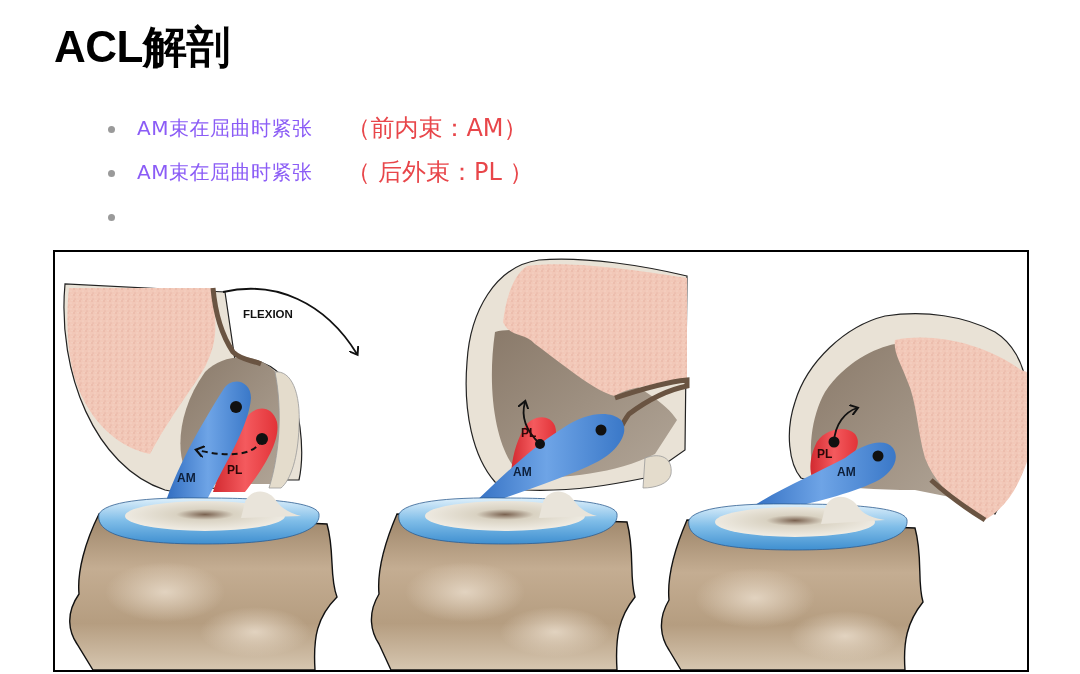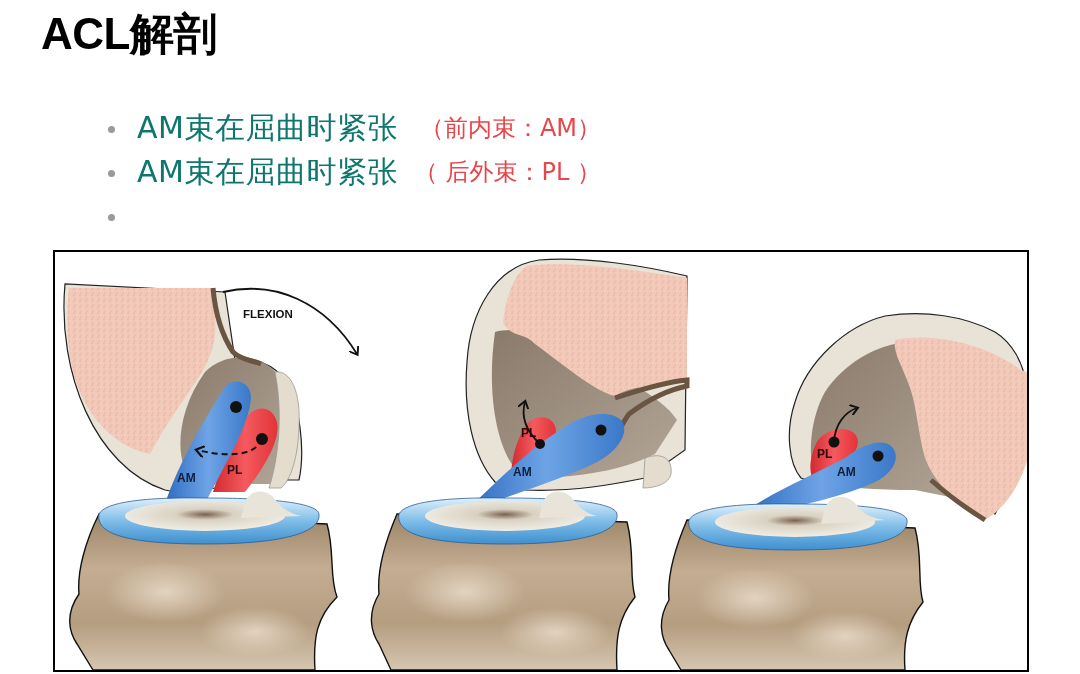--- a/index.html
+++ b/index.html
@@ -11,21 +11,21 @@
       width: 1080px;
       height: 674px;
       position: relative;
       overflow: hidden;
       font-family: "DejaVu Sans", "Liberation Sans", sans-serif;
     }
     .slide-title {
       position: absolute;
       left: 41px;
       top: 6px;
-      margin: 0;
+      margin: 13px;
       font-family: "Liberation Sans", "DejaVu Sans", sans-serif;
       font-weight: bold;
       font-size: 44px;
       line-height: 56px;
       color: #000000;
       letter-spacing: -0.5px;
     }
     .bullets {
       position: absolute;
       left: 108px;
@@ -45,29 +45,29 @@
       display: inline-block;
       width: 7px;
       height: 7px;
       border-radius: 50%;
       background: #9a9a9a;
       margin-right: 22px;
       margin-top: 2px;
     }
     .bullet-text {
       font-family: "DejaVu Sans", "Liberation Sans", sans-serif;
-      font-size: 30px;
-      color: #0f766e;
+      font-size: 20px;
+      color: #8b5cf6;
       letter-spacing: 0.5px;
     }
     .bullet-note {
       font-family: "DejaVu Sans", "Liberation Sans", sans-serif;
       font-size: 24px;
       color: #e8464a;
-      margin-left: 22px;
+      margin-left: 34px;
     }
     .figure-frame {
       position: absolute;
       left: 53px;
       top: 250px;
       width: 972px;
       height: 418px;
       border: 2px solid #000000;
       background: #ffffff;
       overflow: hidden;
@@ -89,21 +89,21 @@
 
 <ul class="bullets">
   <li class="bullet-row">
     <span class="bullet-dot"></span>
     <span class="bullet-text">AM束在屈曲时紧张</span>
     <span class="bullet-note">（前内束：AM）</span>
   </li>
   <li class="bullet-row">
     <span class="bullet-dot"></span>
     <span class="bullet-text">AM束在屈曲时紧张</span>
-    <span class="bullet-note" style="margin-left:16px">（ 后外束：PL ）</span>
+    <span class="bullet-note" style="margin-left:34px">（ 后外束：PL ）</span>
   </li>
   <li class="bullet-row">
     <span class="bullet-dot"></span>
   </li>
 </ul>
 
 <div class="figure-frame">
   <svg width="972" height="418" viewBox="0 0 972 418" xmlns="http://www.w3.org/2000/svg">
     <defs>
       <pattern id="boneTex" width="6" height="6" patternUnits="userSpaceOnUse">

